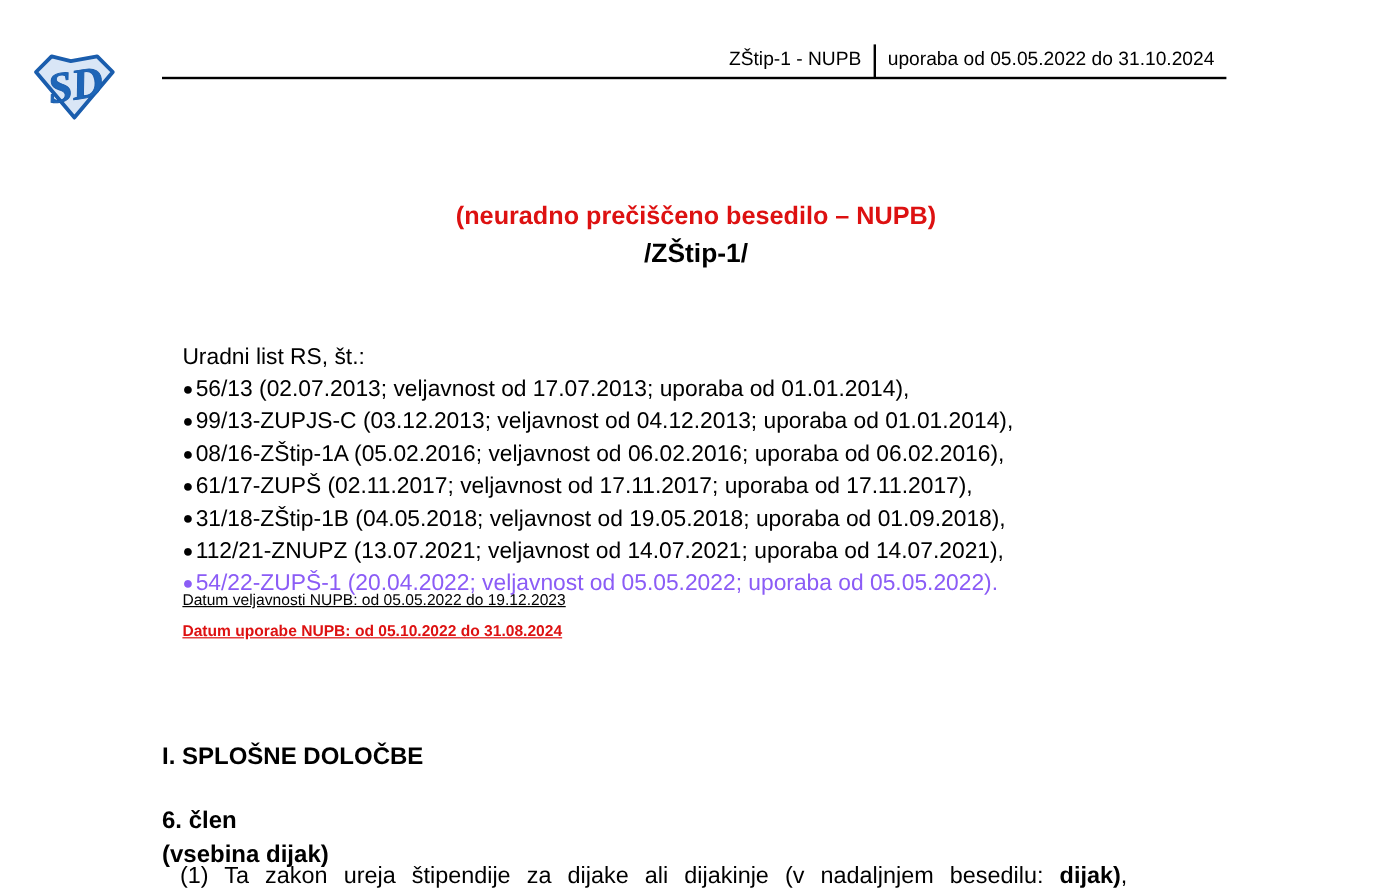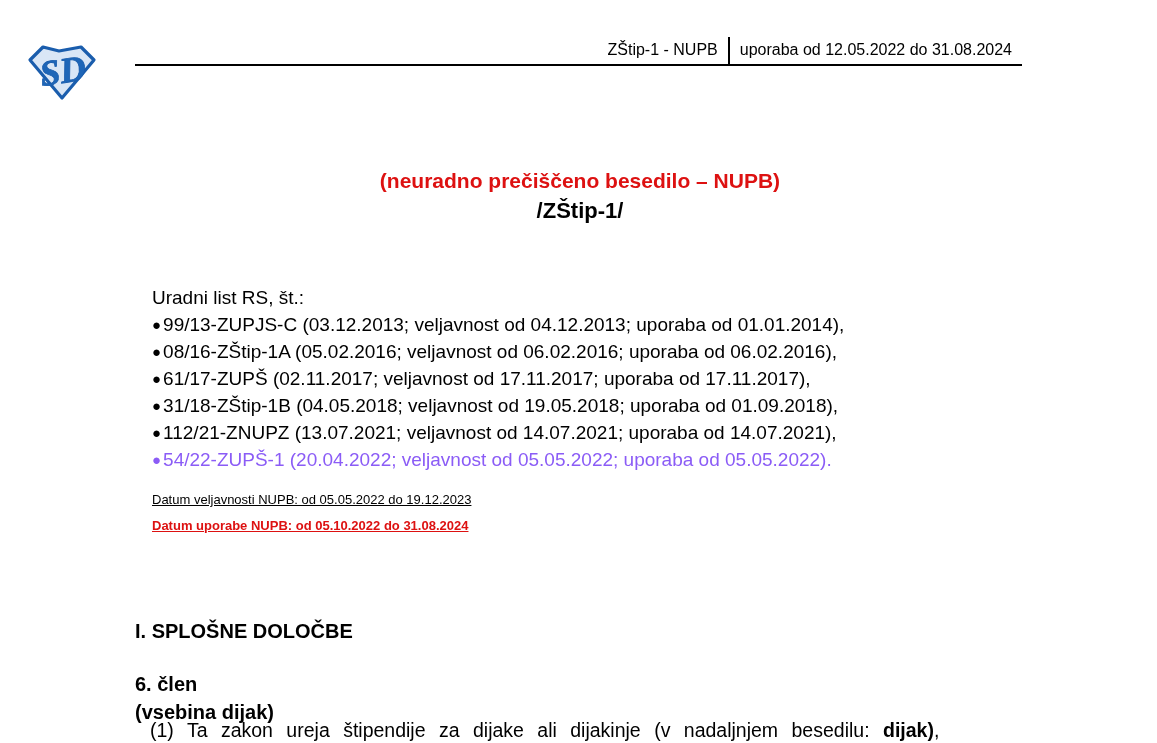--- a/index.html
+++ b/index.html
@@ -126,32 +126,33 @@
     <svg viewBox="0 0 72 60" width="72" height="60" xmlns="http://www.w3.org/2000/svg">
       <path d="M4,18 L17,5 L33,9 L55,5 L68,18 L36,56 Z" fill="#d9e6f6" stroke="#1a5dad" stroke-width="3.2" stroke-linejoin="round"></path>
       <text x="14" y="41" font-size="36" font-weight="bold" font-style="italic" font-family="Liberation Serif, DejaVu Serif, serif" fill="#1e66b8" stroke="#1a5dad" stroke-width="0.8" transform="rotate(-9 36 30)">SD</text>
     </svg>
   </div>
 
   <div class="header-bar">
     <div class="header-text">
       <span class="code-cell">ZŠtip-1 - NUPB</span>
       <span class="header-divider"></span>
-      <span class="usage-cell">uporaba od 12.05.2022 do 31.08.2024</span>
+      <span class="usage-cell">uporaba od 05.05.2022 do 31.10.2024</span>
     </div>
   </div>
 
   <div class="title-block">
     <div class="subtitle">(neuradno prečiščeno besedilo – NUPB)</div>
     <div class="law-code">/ZŠtip-1/</div>
   </div>
 
   <div class="gazette">
     <div>Uradni list RS, št.:</div>
     <ul>
+      <li><span class="bullet">●</span><span>56/13 (02.07.2013; veljavnost od 17.07.2013; uporaba od 01.01.2014),</span></li>
       <li><span class="bullet">●</span><span>99/13-ZUPJS-C (03.12.2013; veljavnost od 04.12.2013; uporaba od 01.01.2014),</span></li>
       <li><span class="bullet">●</span><span>08/16-ZŠtip-1A (05.02.2016; veljavnost od 06.02.2016; uporaba od 06.02.2016),</span></li>
       <li><span class="bullet">●</span><span>61/17-ZUPŠ (02.11.2017; veljavnost od 17.11.2017; uporaba od 17.11.2017),</span></li>
       <li><span class="bullet">●</span><span>31/18-ZŠtip-1B (04.05.2018; veljavnost od 19.05.2018; uporaba od 01.09.2018),</span></li>
       <li><span class="bullet">●</span><span>112/21-ZNUPZ (13.07.2021; veljavnost od 14.07.2021; uporaba od 14.07.2021),</span></li>
       <li class="red"><span class="bullet">●</span><span>54/22-ZUPŠ-1 (20.04.2022; veljavnost od 05.05.2022; uporaba od 05.05.2022).</span></li>
     </ul>
   </div>
 
   <div class="validity">

